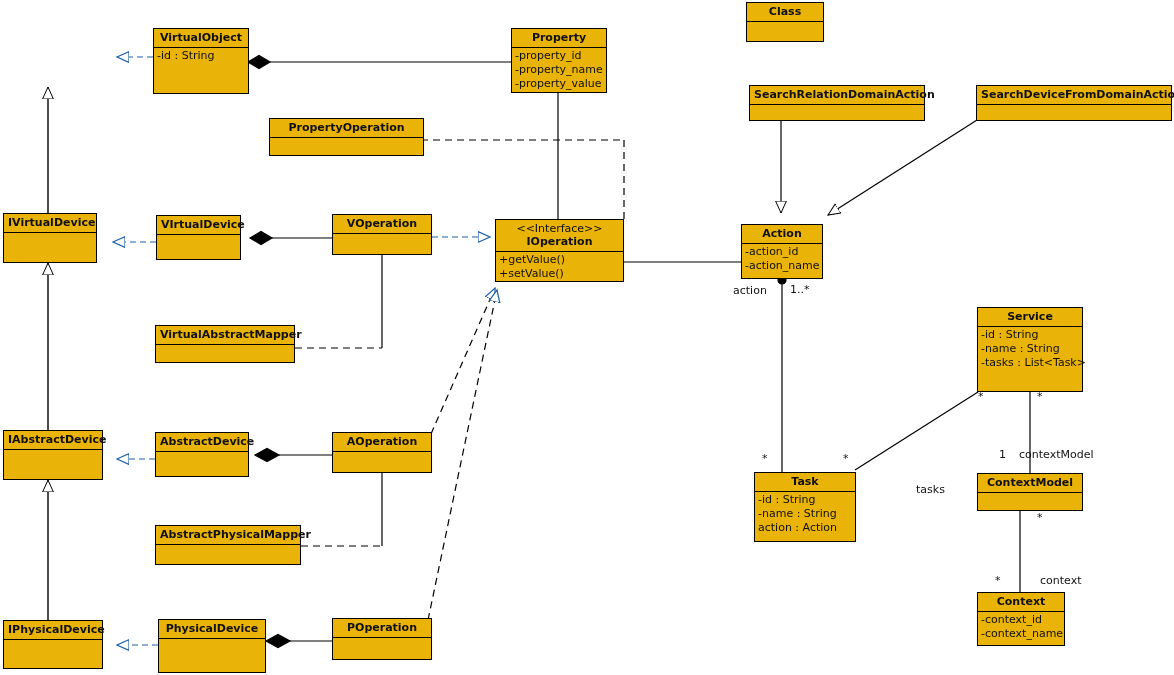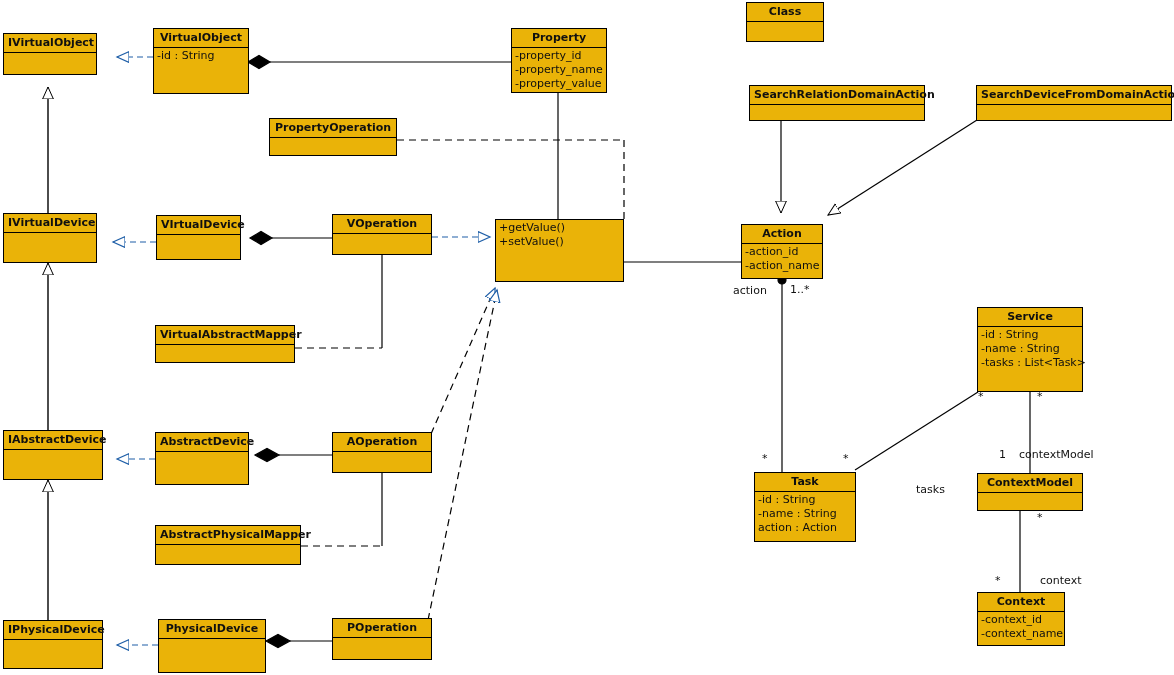--- a/index.html
+++ b/index.html
@@ -132,79 +132,79 @@
 
     <g stroke="#000" stroke-width="1.2" fill="none">
       <line x1="1030" y1="392" x2="1030" y2="473"></line>
     </g>
 
     <g stroke="#000" stroke-width="1.2" fill="none">
       <line x1="1020" y1="511" x2="1020" y2="592"></line>
     </g>
   </svg>
 
-  <div class="umlclass nobody" style="left:3px;top:33px;width:94px;height:42px;">
-    <div class="name">IVirtualObject</div>
-    <div class="attrs"></div>
-  </div>
 
   <div class="umlclass" style="left:153px;top:28px;width:96px;height:66px;">
     <div class="name">VirtualObject</div>
     <div class="attrs">
       <div>-id : String</div>
     </div>
   </div>
 
   <div class="umlclass" style="left:511px;top:28px;width:96px;height:65px;">
     <div class="name">Property</div>
     <div class="attrs">
       <div>-property_id</div>
       <div>-property_name</div>
       <div>-property_value</div>
     </div>
   </div>
 
-  <div class="umlclass nobody" style="left:269px;top:118px;width:128px;height:38px;">
+  <div class="umlclass nobody" style="left:269px;top:118px;width:155px;height:38px;">
     <div class="name">PropertyOperation</div>
     <div class="attrs"></div>
   </div>
 
   <div class="umlclass nobody" style="left:3px;top:213px;width:94px;height:50px;">
     <div class="name">IVirtualDevice</div>
     <div class="attrs"></div>
   </div>
 
   <div class="umlclass nobody" style="left:156px;top:215px;width:85px;height:45px;">
     <div class="name">VIrtualDevice</div>
     <div class="attrs"></div>
   </div>
 
   <div class="umlclass nobody" style="left:332px;top:214px;width:100px;height:41px;">
     <div class="name">VOperation</div>
     <div class="attrs"></div>
   </div>
 
   <div class="umlclass" style="left:495px;top:219px;width:129px;height:63px;">
+    <div class="name">
+      <span class="stereo">&lt;&lt;Interface&gt;&gt;</span>
+      <span>IOperation</span>
+    </div>
     <div class="attrs">
       <div>+getValue()</div>
       <div>+setValue()</div>
     </div>
   </div>
 
   <div class="umlclass nobody" style="left:155px;top:325px;width:140px;height:38px;">
     <div class="name">VirtualAbstractMapper</div>
     <div class="attrs"></div>
   </div>
 
   <div class="umlclass nobody" style="left:3px;top:430px;width:100px;height:50px;">
     <div class="name">IAbstractDevice</div>
     <div class="attrs"></div>
   </div>
 
-  <div class="umlclass nobody" style="left:155px;top:432px;width:94px;height:53px;">
+  <div class="umlclass nobody" style="left:155px;top:432px;width:94px;height:45px;">
     <div class="name">AbstractDevice</div>
     <div class="attrs"></div>
   </div>
 
   <div class="umlclass nobody" style="left:332px;top:432px;width:100px;height:41px;">
     <div class="name">AOperation</div>
     <div class="attrs"></div>
   </div>
 
   <div class="umlclass nobody" style="left:155px;top:525px;width:146px;height:40px;">

